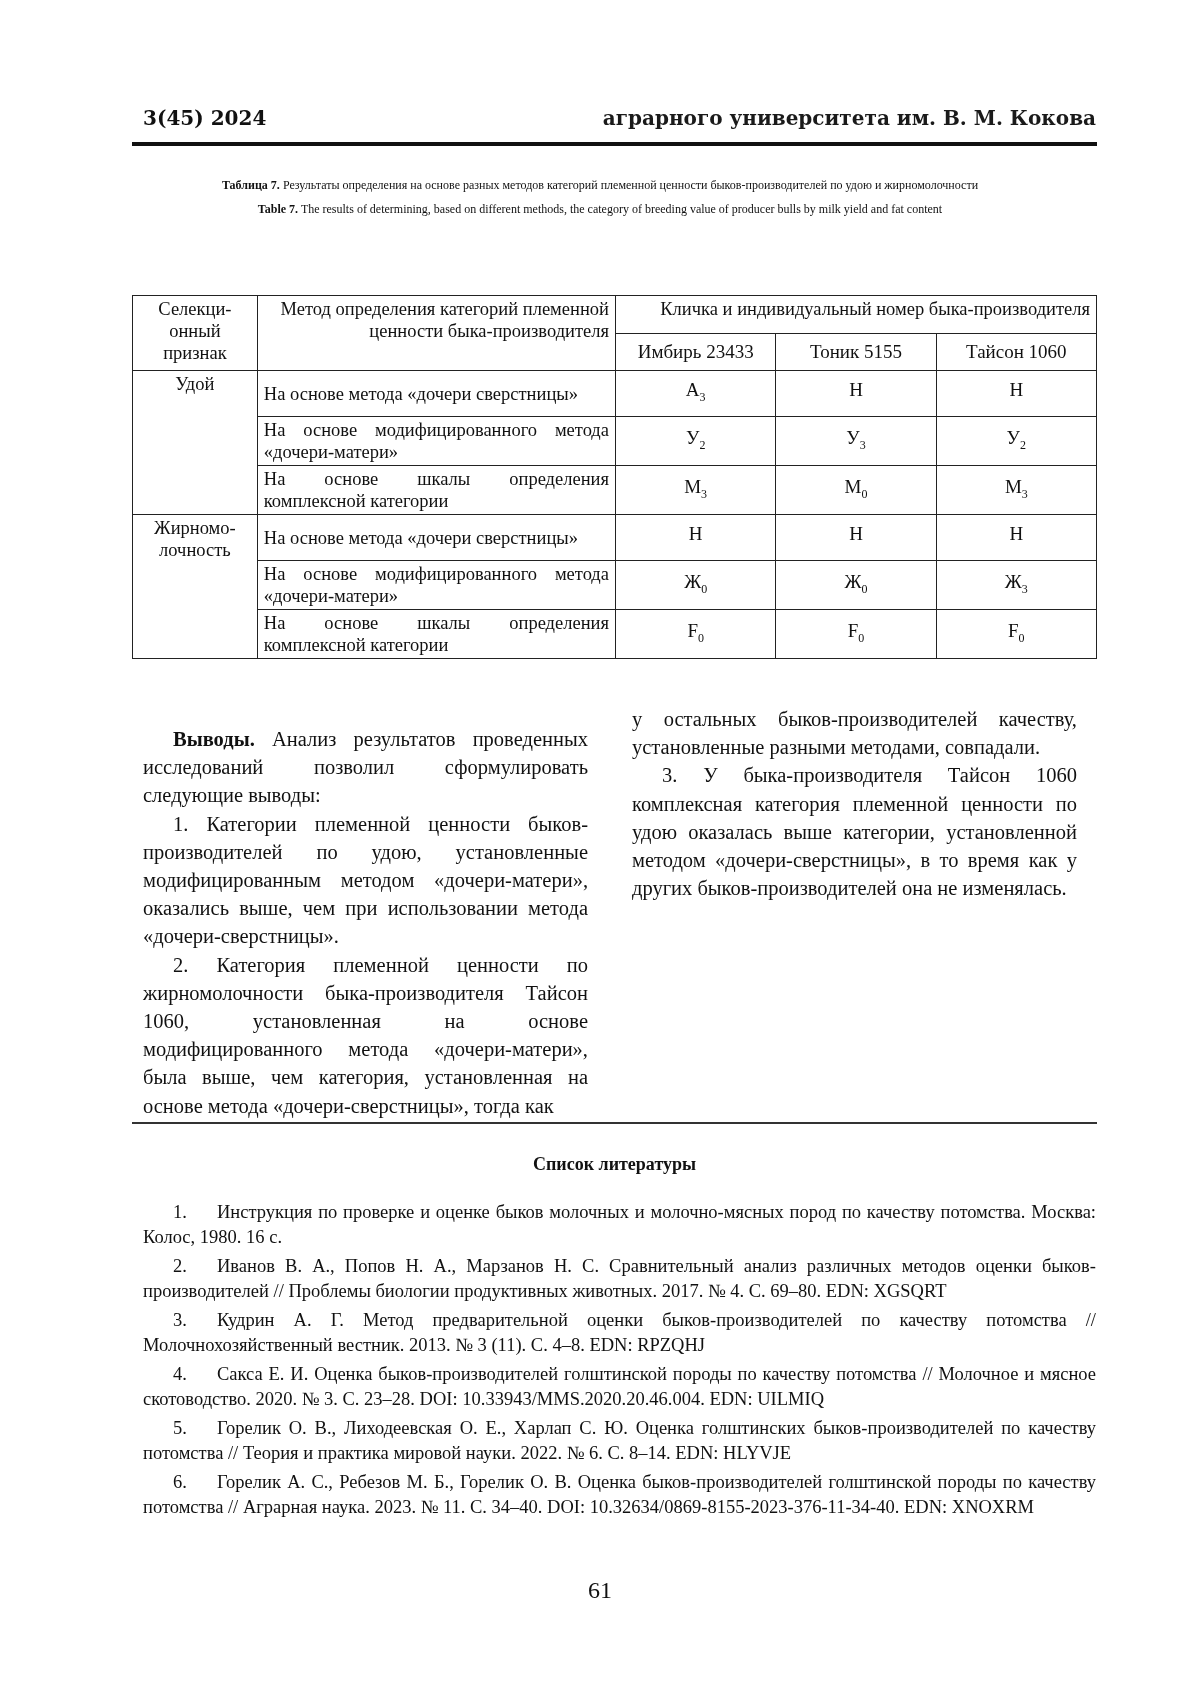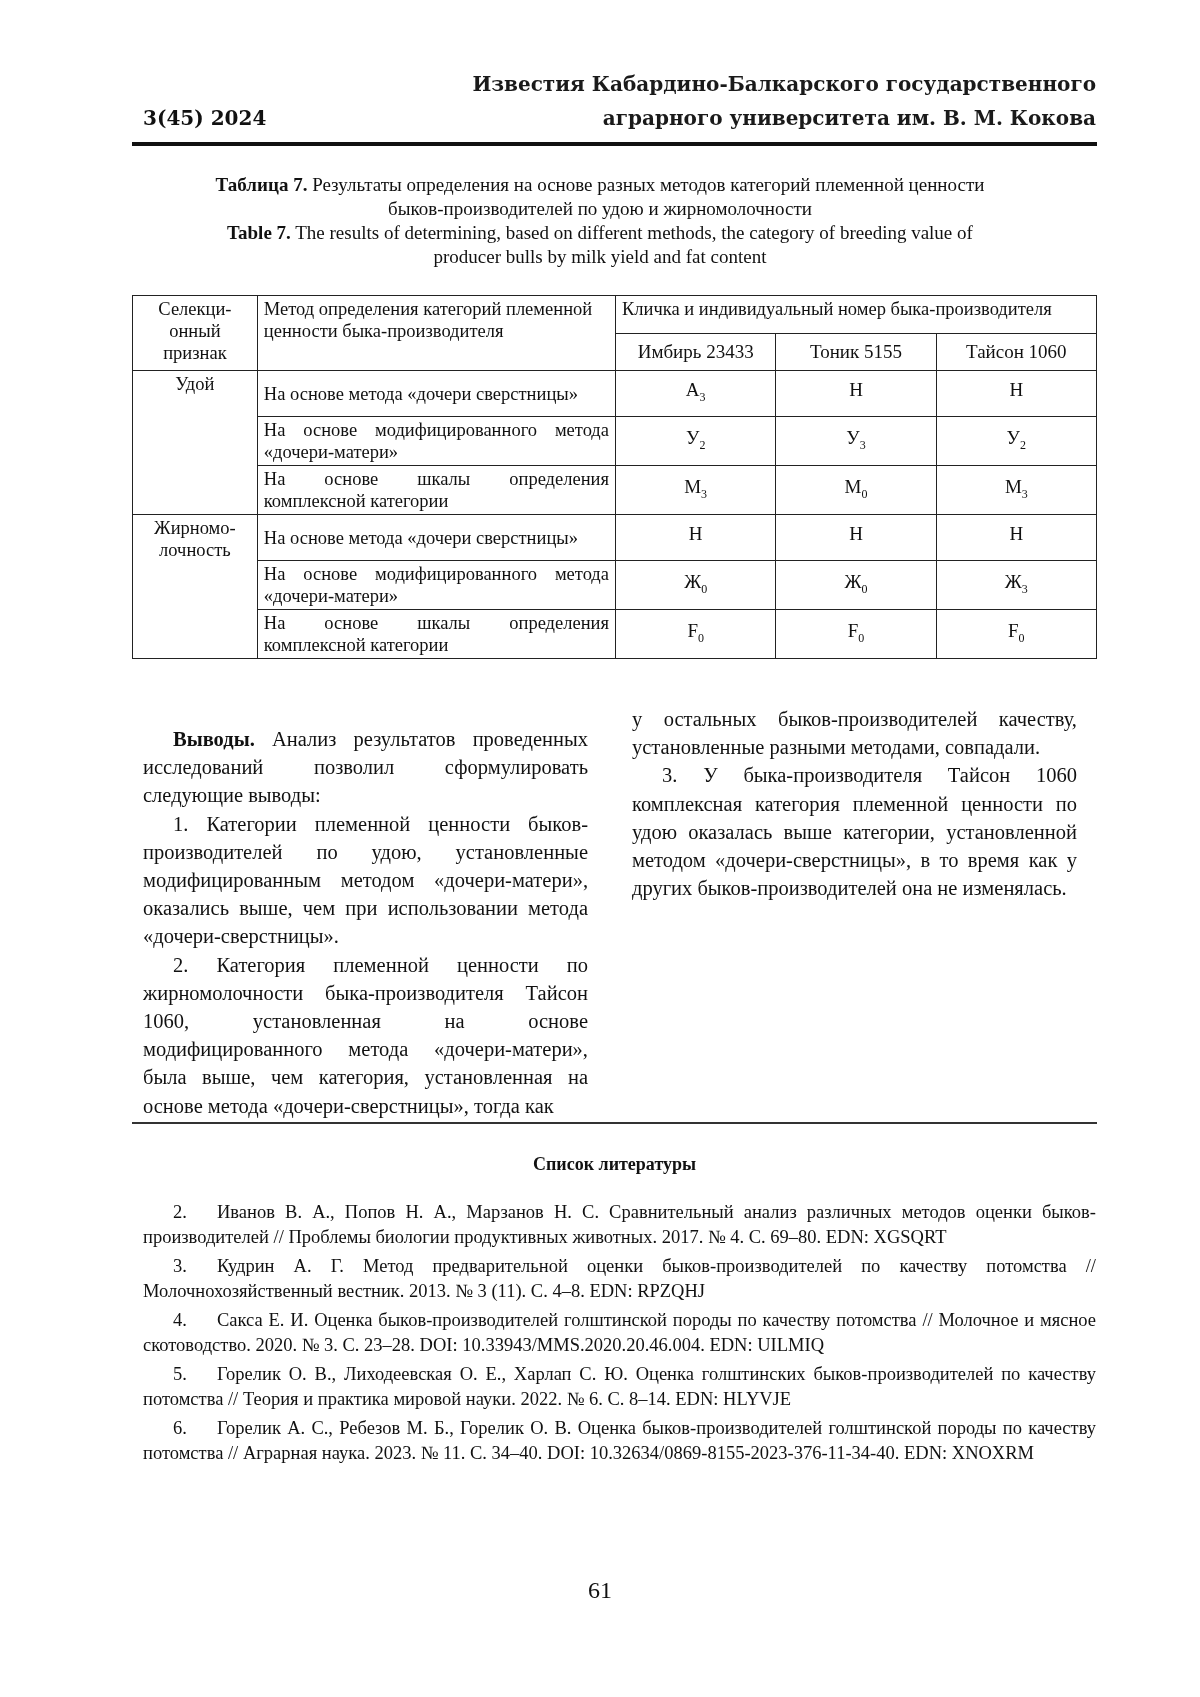--- a/index.html
+++ b/index.html
@@ -5,29 +5,29 @@
   html, body { margin: 0; padding: 0; background: #ffffff; }
   body { width: 1200px; height: 1697px; position: relative; overflow: hidden; color: #111; font-family: "Liberation Serif", serif; }
   .page { position: absolute; left: 0; top: 0; width: 1200px; height: 1697px; }
 
   .hdr { position: absolute; left: 143px; width: 953px; font-family: "DejaVu Serif", serif; font-weight: bold; font-size: 20px; color: #1a1a1a; }
   .hdr-l1 { top: 72px; text-align: right; }
   .hdr-issue { position: absolute; left: 143px; top: 106px; font-family: "DejaVu Serif", serif; font-weight: bold; font-size: 20px; }
   .hdr-l2 { top: 106px; text-align: right; }
   .hdr-rule { position: absolute; left: 132px; top: 142px; width: 965px; height: 4px; background: #111; }
 
-  .caption { position: absolute; left: 200px; top: 173px; width: 800px; text-align: center; font-size: 19px; line-height: 24px; }
+  .caption { position: absolute; left: 200px; top: 173px; width: 800px; text-align: center; font-size: 12px; line-height: 24px; }
   .caption b { font-weight: bold; }
 
   table.t7 { position: absolute; left: 132px; top: 295px; width: 965px; border-collapse: collapse; font-size: 18.5px; line-height: 22px; }
   table.t7 td { border: 1.5px solid #222; padding: 2px 6px; vertical-align: middle; }
   .c-trait { width: 110px; text-align: center; vertical-align: top !important; }
   .c-method { width: 340px; text-align: justify; text-align-last: left; }
   .c-val { width: 145px; text-align: center; font-size: 19px; }
-  .hcenter { text-align: left; vertical-align: top !important; }
+  .hcenter { text-align: right; vertical-align: top !important; }
   sub { font-size: 12px; }
 
   .body-col { position: absolute; top: 705px; width: 445px; font-size: 20.5px; line-height: 28.2px; text-align: justify; }
   .col-left { left: 143px; margin-top: 20px; }
   .col-right { left: 632px; }
   .body-col p { margin: 0; text-indent: 30px; }
   .body-col p.noind { text-indent: 0; }
 
   .mid-rule { position: absolute; left: 132px; top: 1122px; width: 965px; height: 2px; background: #333; }
   .refs-title { position: absolute; left: 132px; top: 1154px; width: 965px; text-align: center; font-weight: bold; font-size: 18px; }
@@ -35,21 +35,20 @@
   .refs p { margin: 0 0 4px 0; text-indent: 30px; }
   .refs .num { display: inline-block; width: 44px; text-indent: 0; }
 
   .pageno { position: absolute; left: 0; top: 1577px; width: 1200px; text-align: center; font-size: 24px; }
 </style>
 </head>
 <body>
 
 <div class="page">
 
-  <div class="hdr hdr-l1">Известия Кабардино-Балкарского государственного</div>
   <div class="hdr-issue">3(45) 2024</div>
   <div class="hdr hdr-l2">аграрного университета им. В. М. Кокова</div>
   <div class="hdr-rule"></div>
 
   <div class="caption">
     <div>
       <b>Таблица 7.</b>
       <span>Результаты определения на основе разных методов категорий племенной ценности быков-производителей по удою и жирномолочности</span>
     </div>
     <div>
@@ -122,20 +121,21 @@
   <div class="body-col col-right">
     <p class="noind">у остальных быков-производителей качеству, установленные разными методами, совпадали.</p>
     <p>3. У быка-производителя Тайсон 1060 комплексная категория племенной ценности по удою оказалась выше категории, установленной методом «дочери-сверстницы», в то время как у других быков-производителей она не изменялась.</p>
   </div>
 
   <div class="mid-rule"></div>
 
   <div class="refs-title">Список литературы</div>
 
   <div class="refs">
+    <p><span class="num">1.</span><span>Инструкция по проверке и оценке быков молочных и молочно-мясных пород по качеству потомства. Москва: Колос, 1980. 16 с.</span></p>
     <p><span class="num">2.</span><span>Иванов В. А., Попов Н. А., Марзанов Н. С. Сравнительный анализ различных методов оценки быков-производителей // Проблемы биологии продуктивных животных. 2017. № 4. С. 69–80. EDN: XGSQRT</span></p>
     <p><span class="num">3.</span><span>Кудрин А. Г. Метод предварительной оценки быков-производителей по качеству потомства // Молочнохозяйственный вестник. 2013. № 3 (11). С. 4–8. EDN: RPZQHJ</span></p>
     <p><span class="num">4.</span><span>Сакса Е. И. Оценка быков-производителей голштинской породы по качеству потомства // Молочное и мясное скотоводство. 2020. № 3. С. 23–28. DOI: 10.33943/MMS.2020.20.46.004. EDN: UILMIQ</span></p>
     <p><span class="num">5.</span><span>Горелик О. В., Лиходеевская О. Е., Харлап С. Ю. Оценка голштинских быков-производителей по качеству потомства // Теория и практика мировой науки. 2022. № 6. С. 8–14. EDN: HLYVJE</span></p>
     <p><span class="num">6.</span><span>Горелик А. С., Ребезов М. Б., Горелик О. В. Оценка быков-производителей голштинской породы по качеству потомства // Аграрная наука. 2023. № 11. С. 34–40. DOI: 10.32634/0869-8155-2023-376-11-34-40. EDN: XNOXRM</span></p>
   </div>
 
   <div class="pageno">61</div>
 </div>
 

